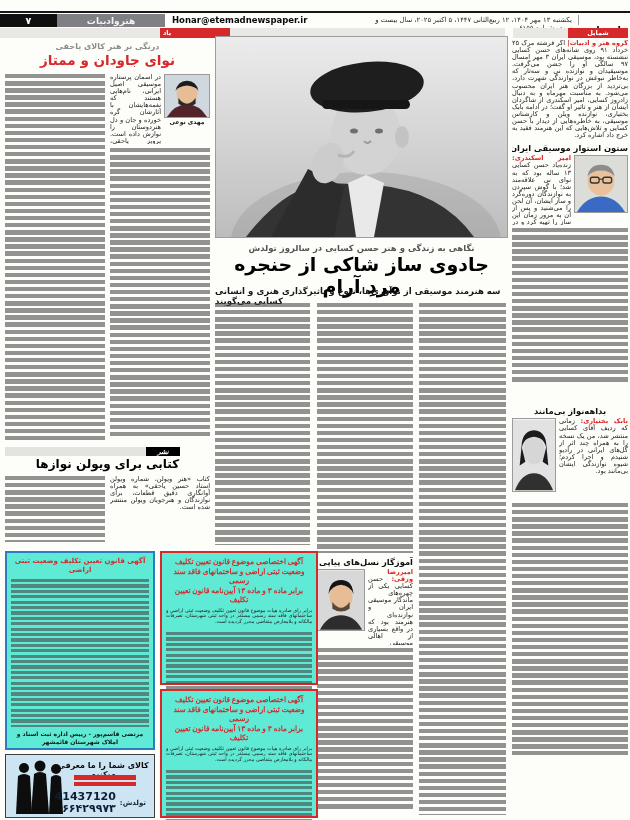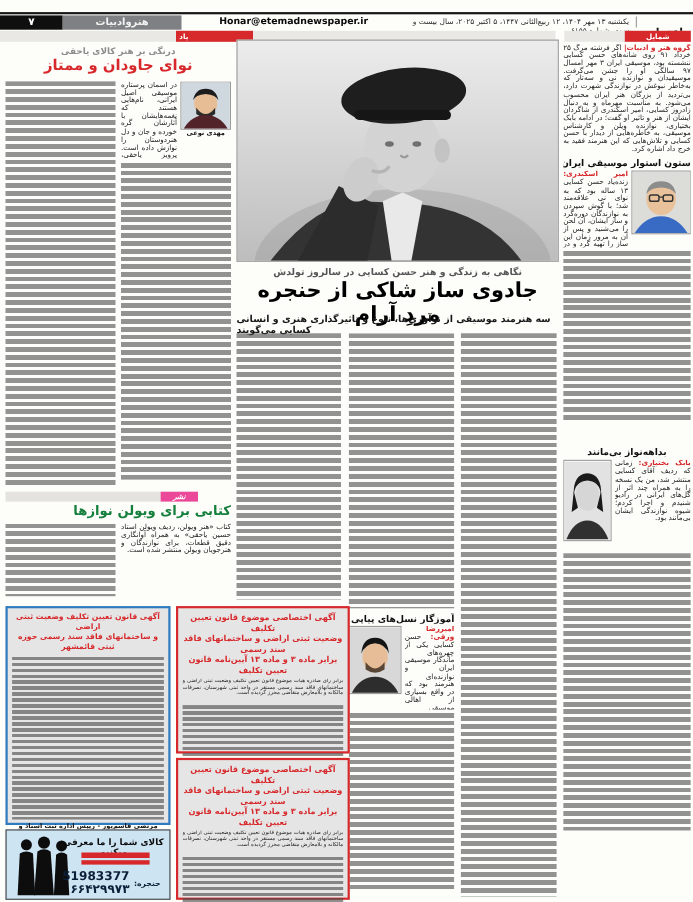--- a/index.html
+++ b/index.html
@@ -10,21 +10,21 @@
     direction:rtl;
     -webkit-font-smoothing:antialiased;
   }
   .abs{position:absolute;}
   
   .top-rule{left:0;top:11px;width:630px;height:2px;background:#161616;}
   .pagenum{left:0;top:14px;width:57px;height:13px;background:#0f0f0f;color:#fff;
     font-size:9.5px;font-weight:bold;display:flex;align-items:center;justify-content:center;}
   .sectionbox{left:57px;top:14px;width:108px;height:13px;background:#7e8083;color:#f2f2f2;
     font-size:9px;font-weight:bold;display:flex;align-items:center;justify-content:center;letter-spacing:1px;}
-  .email{left:172px;top:15px;width:190px;direction:ltr;text-align:center;
+  .email{left:172px;top:15px;width:190px;direction:ltr;text-align:left;
     font-size:8.5px;font-weight:bold;color:#0a0a0a;}
   .dateline{left:362px;top:16px;width:210px;text-align:right;font-size:6.8px;color:#2b2b2b;}
   .logo-sep{left:578px;top:15px;width:1px;height:10px;background:#9a9a9a;}
   .logo{left:584px;top:12px;width:44px;height:14px;font-size:10px;font-weight:900;color:#141414;
     display:flex;align-items:center;justify-content:center;margin-top:11px;}
   .strip{top:28px;height:10px;background:#e9e8e5;}
   .strip-l{left:0;width:505px;}
   .strip-r{left:513px;width:115px;}
   .tag{top:28px;height:10px;background:#d7282b;color:#fff;font-size:6.5px;font-weight:bold;
     display:flex;align-items:center;}
@@ -38,38 +38,38 @@
   .byline{color:#d7282b;font-weight:bold;}
   .lead-prefix{color:#d7282b;font-weight:bold;}
   .subhead{font-size:8.4px;font-weight:bold;color:#101010;line-height:10px;overflow:hidden;white-space:nowrap;}
   .avatar{border:1px solid #9b9b9b;box-sizing:border-box;display:block;}
   .avatar-name{font-size:6px;font-weight:bold;color:#111;text-align:center;line-height:8px;}
   
   .l-kicker{left:5px;top:42px;width:205px;text-align:center;font-size:8px;font-weight:600;color:#8d8d8d;}
   .l-title{left:5px;top:52px;width:205px;text-align:center;font-size:13.5px;font-weight:900;color:#d7282b;}
   .col{overflow:hidden;}
   .divbar{left:5px;top:447px;width:141px;height:9px;background:#e4e3df;}
-  .tag-nashr{left:146px;top:447px;width:34px;height:9px;background:#ec4899;color:#fff;font-size:6.5px;
+  .tag-nashr{left:146px;top:447px;width:34px;height:9px;background:#000000;color:#fff;font-size:6.5px;
     font-weight:bold;display:flex;align-items:center;justify-content:center;font-style:italic;}
-  .book-title{left:5px;top:457px;width:205px;font-size:12px;font-weight:900;color:#15803d;}
+  .book-title{left:5px;top:457px;width:205px;text-align:center;font-size:12px;font-weight:900;color:#000000;}
   
   .photo-frame{left:215px;top:36px;width:293px;height:202px;border:1px solid #9d9d9d;box-sizing:border-box;background:#d9d9d9;}
   .m-kicker{left:215px;top:243px;width:293px;text-align:center;font-size:8.5px;font-weight:600;color:#555;}
   .m-title{left:215px;top:253px;width:293px;text-align:center;font-size:19px;font-weight:900;color:#000;}
   .m-subtitle{left:215px;top:286px;width:293px;text-align:left;font-size:8.6px;font-weight:800;color:#161616;}
   .float-start{float:right;margin-left:3px;margin-bottom:2px;}
   .float-end{float:left;margin-right:3px;margin-bottom:2px;}
   .clear{clear:both;}
   
-  .adbox{box-sizing:border-box;padding:4px;background:#e5e5e5;}
+  .adbox{box-sizing:border-box;padding:4px;background:#5eead4;}
   .adbox.blue{border:2px solid #2e7bbf;}
   .adbox.red{border:2px solid #d7282b;}
   .ad-title{color:#d7282b;font-weight:bold;text-align:center;}
   .blue .ad-title{font-size:7px;line-height:9px;}
-  .red .ad-title{font-size:7.4px;line-height:9.5px;}
+  .red .ad-title{font-size:7.4px;line-height:9.5px;font-family:Liberation Serif, serif;}
   .ad-lead{font-size:4.9px;line-height:5.5px;text-align:justify;color:#222;overflow:hidden;}
   .ad-sign{font-size:6px;font-weight:bold;text-align:center;color:#101010;line-height:7.5px;}
   
   .promo{left:5px;top:754px;width:150px;height:64px;background:#cde4f2;border:1px solid #3f3f3f;box-sizing:border-box;}
   .promo-title{position:absolute;right:5px;top:6px;width:92px;text-align:center;font-size:8px;font-weight:900;color:#0c0c0c;}
   .promo-sticker{position:absolute;right:18px;top:20px;width:62px;height:12px;display:flex;flex-direction:column;gap:2px;}
   .promo-sticker div{height:4.5px;background:#d7282b;}
   .promo-phones{position:absolute;right:8px;top:36px;display:flex;align-items:center;gap:4px;}
   .phone-label{font-size:7px;font-weight:bold;color:#10233a;}
   .phone-nums{display:flex;flex-direction:column;line-height:12px;font-size:11px;font-weight:900;color:#0c1f38;}
@@ -116,21 +116,21 @@
   <div class="sim" style="height:288px;margin-top:4px;"></div>
 </div>
 <div class="abs col sim" style="left:5px;top:74px;width:100px;height:368px;"></div>
 
 <div class="abs divbar"></div>
 <div class="abs tag-nashr">
     <span>نشر</span>
   </div>
 <div class="abs book-title">کتابی برای ویولن نوازها</div>
 <div class="abs col" style="left:110px;top:476px;width:100px;height:66px;">
-  <p class="p" style="height:66px;margin:0;">کتاب «هنر ویولن، ردیف ویولن استاد حسین یاحقی» به همراه آوانگاری دقیق قطعات، برای نوازندگان و هنرجویان ویولن منتشر شده است.</p>
+  <p class="p" style="height:66px;margin:0;">کتاب «هنر ویولن، شماره ویولن استاد حسین یاحقی» به همراه آوانگاری دقیق قطعات، برای نوازندگان و هنرجویان ویولن منتشر شده است.</p>
 </div>
 <div class="abs col sim" style="left:5px;top:476px;width:100px;height:66px;"></div>
 
 <div class="abs photo-frame">
   <svg width="291" height="200" viewBox="0 0 291 200">
     <defs>
       <linearGradient id="pg" x1="0" y1="0" x2="0" y2="1">
         <stop offset="0" stop-color="#ececec"></stop>
           <stop offset="1" stop-color="#bdbdbd"></stop>
       </linearGradient>
@@ -205,21 +205,20 @@
       <path d="M2 74 Q9 56 22 56 Q35 56 42 74Z" fill="#303030"></path>
     </svg>
     <p class="p" style="height:82px;margin:0;"><span class="byline">بابک بختیاری:</span><span> زمانی که ردیف آقای کسایی منتشر شد، من یک نسخه را به همراه چند اثر از گل‌های ایرانی در رادیو شنیدم و اجرا کردم؛ شیوه نوازندگی ایشان بی‌مانند بود.</span></p>
     <div class="clear"></div>
   </div>
   <div class="sim" style="height:252px;margin-top:3px;"></div>
 </div>
 
 <div class="abs adbox blue" style="left:5px;top:551px;width:150px;height:199px;">
   <div class="ad-title">آگهی قانون تعیین تکلیف وضعیت ثبتی اراضی</div>
-  <div class="ad-title">و ساختمانهای فاقد سند رسمی حوزه ثبتی قائمشهر</div>
   <div class="sim-s" style="height:148px;margin-top:4px;"></div>
   <div class="ad-sign" style="margin-top:3px;">مرتضی قاسم‌پور - رییس اداره ثبت اسناد و املاک شهرستان قائمشهر</div>
 </div>
 
 <div class="abs adbox red" style="left:160px;top:551px;width:158px;height:134px;">
   <div class="ad-title">آگهی اختصاصی موضوع قانون تعیین تکلیف</div>
   <div class="ad-title">وضعیت ثبتی اراضی و ساختمانهای فاقد سند رسمی</div>
   <div class="ad-title">برابر ماده ۳ و ماده ۱۳ آیین‌نامه قانون تعیین تکلیف</div>
   <div class="ad-lead" style="height:22px;margin-top:3px;">برابر رای صادره هیات موضوع قانون تعیین تکلیف وضعیت ثبتی اراضی و ساختمانهای فاقد سند رسمی مستقر در واحد ثبتی شهرستان، تصرفات مالکانه و بلامعارض متقاضی محرز گردیده است.</div>
   <div class="sim-s" style="height:62px;margin-top:2px;"></div>
@@ -243,19 +242,19 @@
       <circle cx="46" cy="9" r="5"></circle>
         <path d="M39 54 L41 17 Q46 13 51 17 L53 54 Z"></path>
     </g>
   </svg>
   <div class="promo-title">کالای شما را ما معرفی میکنیم</div>
   <div class="promo-sticker">
       <div></div>
       <div></div>
     </div>
   <div class="promo-phones">
-    <span class="phone-label">حنجره:</span>
+    <span class="phone-label">تولدش:</span>
     <span class="phone-nums">
-      <span>51983377</span>
+      <span>41437120</span>
       <span>۶۶۴۲۹۹۷۳</span>
     </span>
   </div>
 </div>
 
 </body></html>

